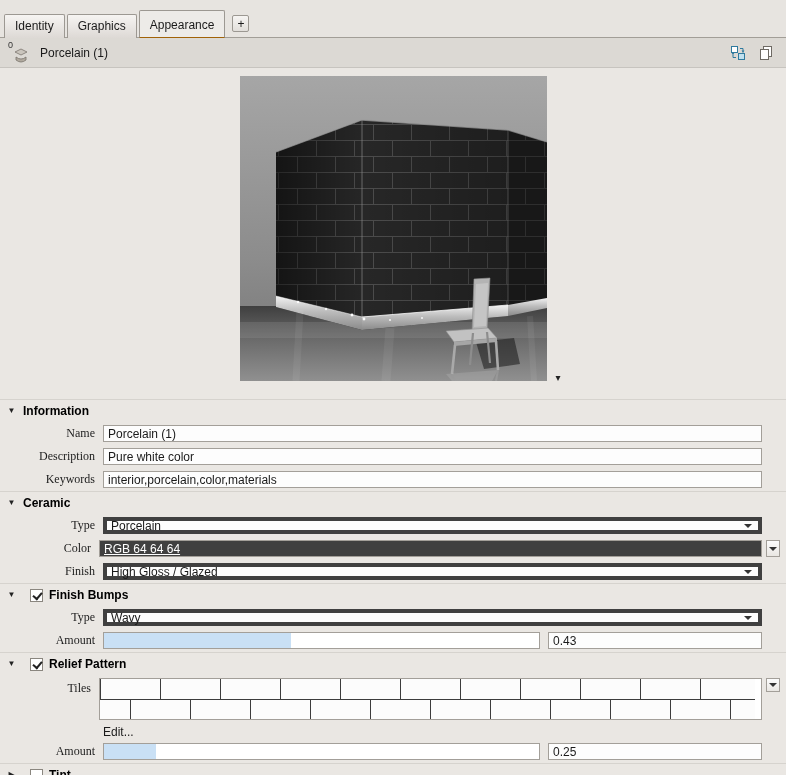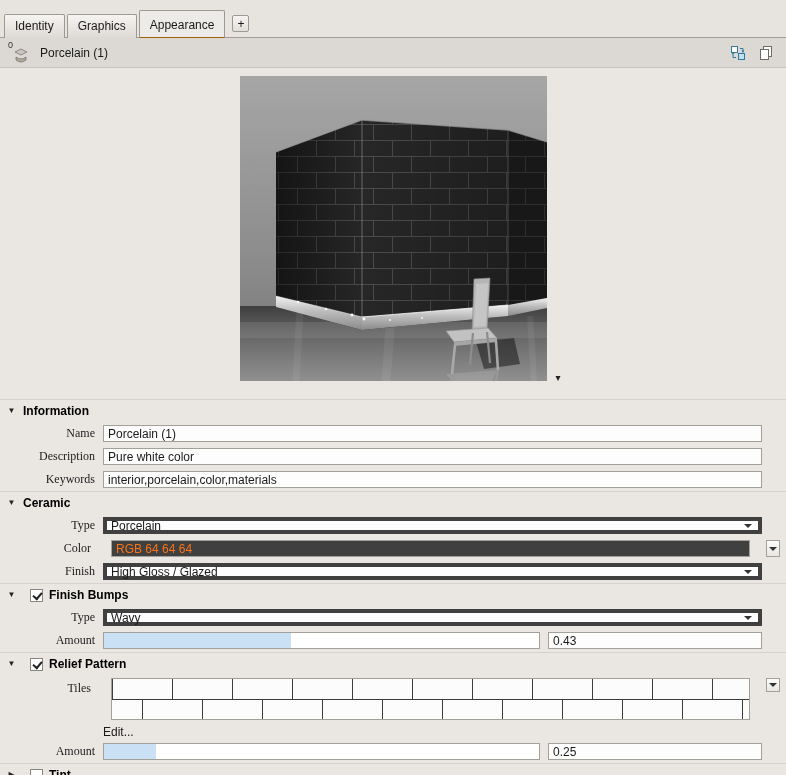--- a/index.html
+++ b/index.html
@@ -42,21 +42,21 @@
   .sec { display:flex; align-items:center; gap:6px; padding:4px 6px; border-top:1px solid #d6d3ce; }
   .sec-title { font-weight:bold; color:#000; }
   .expander { width:11px; font-size:8px; color:#222; text-align:center; line-height:1; }
   .cb { width:13px; height:13px; background:#fff; border:1px solid #8a867f; position:relative;
         margin-left:7px; flex:0 0 auto; }
   .cb.checked::after { content:""; position:absolute; left:2px; top:2px; width:7px; height:4px;
         border-left:2px solid #222; border-bottom:2px solid #222; transform:rotate(-50deg); }
 
   .frow { display:grid; grid-template-columns:95px 1fr; column-gap:8px; align-items:center;
           padding:3px 24px 3px 0; }
-  .frow.with-btn { grid-template-columns:95px 1fr 14px; padding-right:6px; column-gap:16px; }
+  .frow.with-btn { grid-template-columns:95px 1fr 14px; padding-right:6px; column-gap:4px; }
   .frow.with-btn .flabel { margin-right:4px; }
   .frow.slider-grid { grid-template-columns:95px 437px 1fr; }
   .frow.top-align { align-items:start; }
   .flabel { text-align:right; color:#1c1c1c; white-space:nowrap;font-family:Liberation Serif, serif; }
   .flabel.pad-top { padding-top:3px; }
 
   .field { height:17px; background:#fdfdfd; border:1px solid #a39f99; padding:1px 4px;
            display:flex; align-items:center; white-space:nowrap; overflow:hidden; }
   .select { height:17px; background:#fdfdfd; border:4px solid #404040; padding:1px 4px;
             display:flex; align-items:center; justify-content:space-between; }
@@ -225,21 +225,21 @@
   </div>
   <div class="frow">
     <span class="flabel">Type</span>
     <div class="select">
       <span>Porcelain</span>
       <span class="caret"></span>
     </div>
   </div>
   <div class="frow with-btn">
     <span class="flabel">Color</span>
-    <div class="field" style="background: rgb(64, 64, 64); color: #f97316;">RGB 64 64 64</div>
+    <div class="field" style="background: rgb(64, 64, 64); color: #ffffff; text-decoration: underline;">RGB 64 64 64</div>
     <div class="side-btn">
       <span class="caret"></span>
     </div>
   </div>
   <div class="frow">
     <span class="flabel">Finish</span>
     <div class="select">
       <span>High Gloss / Glazed</span>
       <span class="caret"></span>
     </div>

